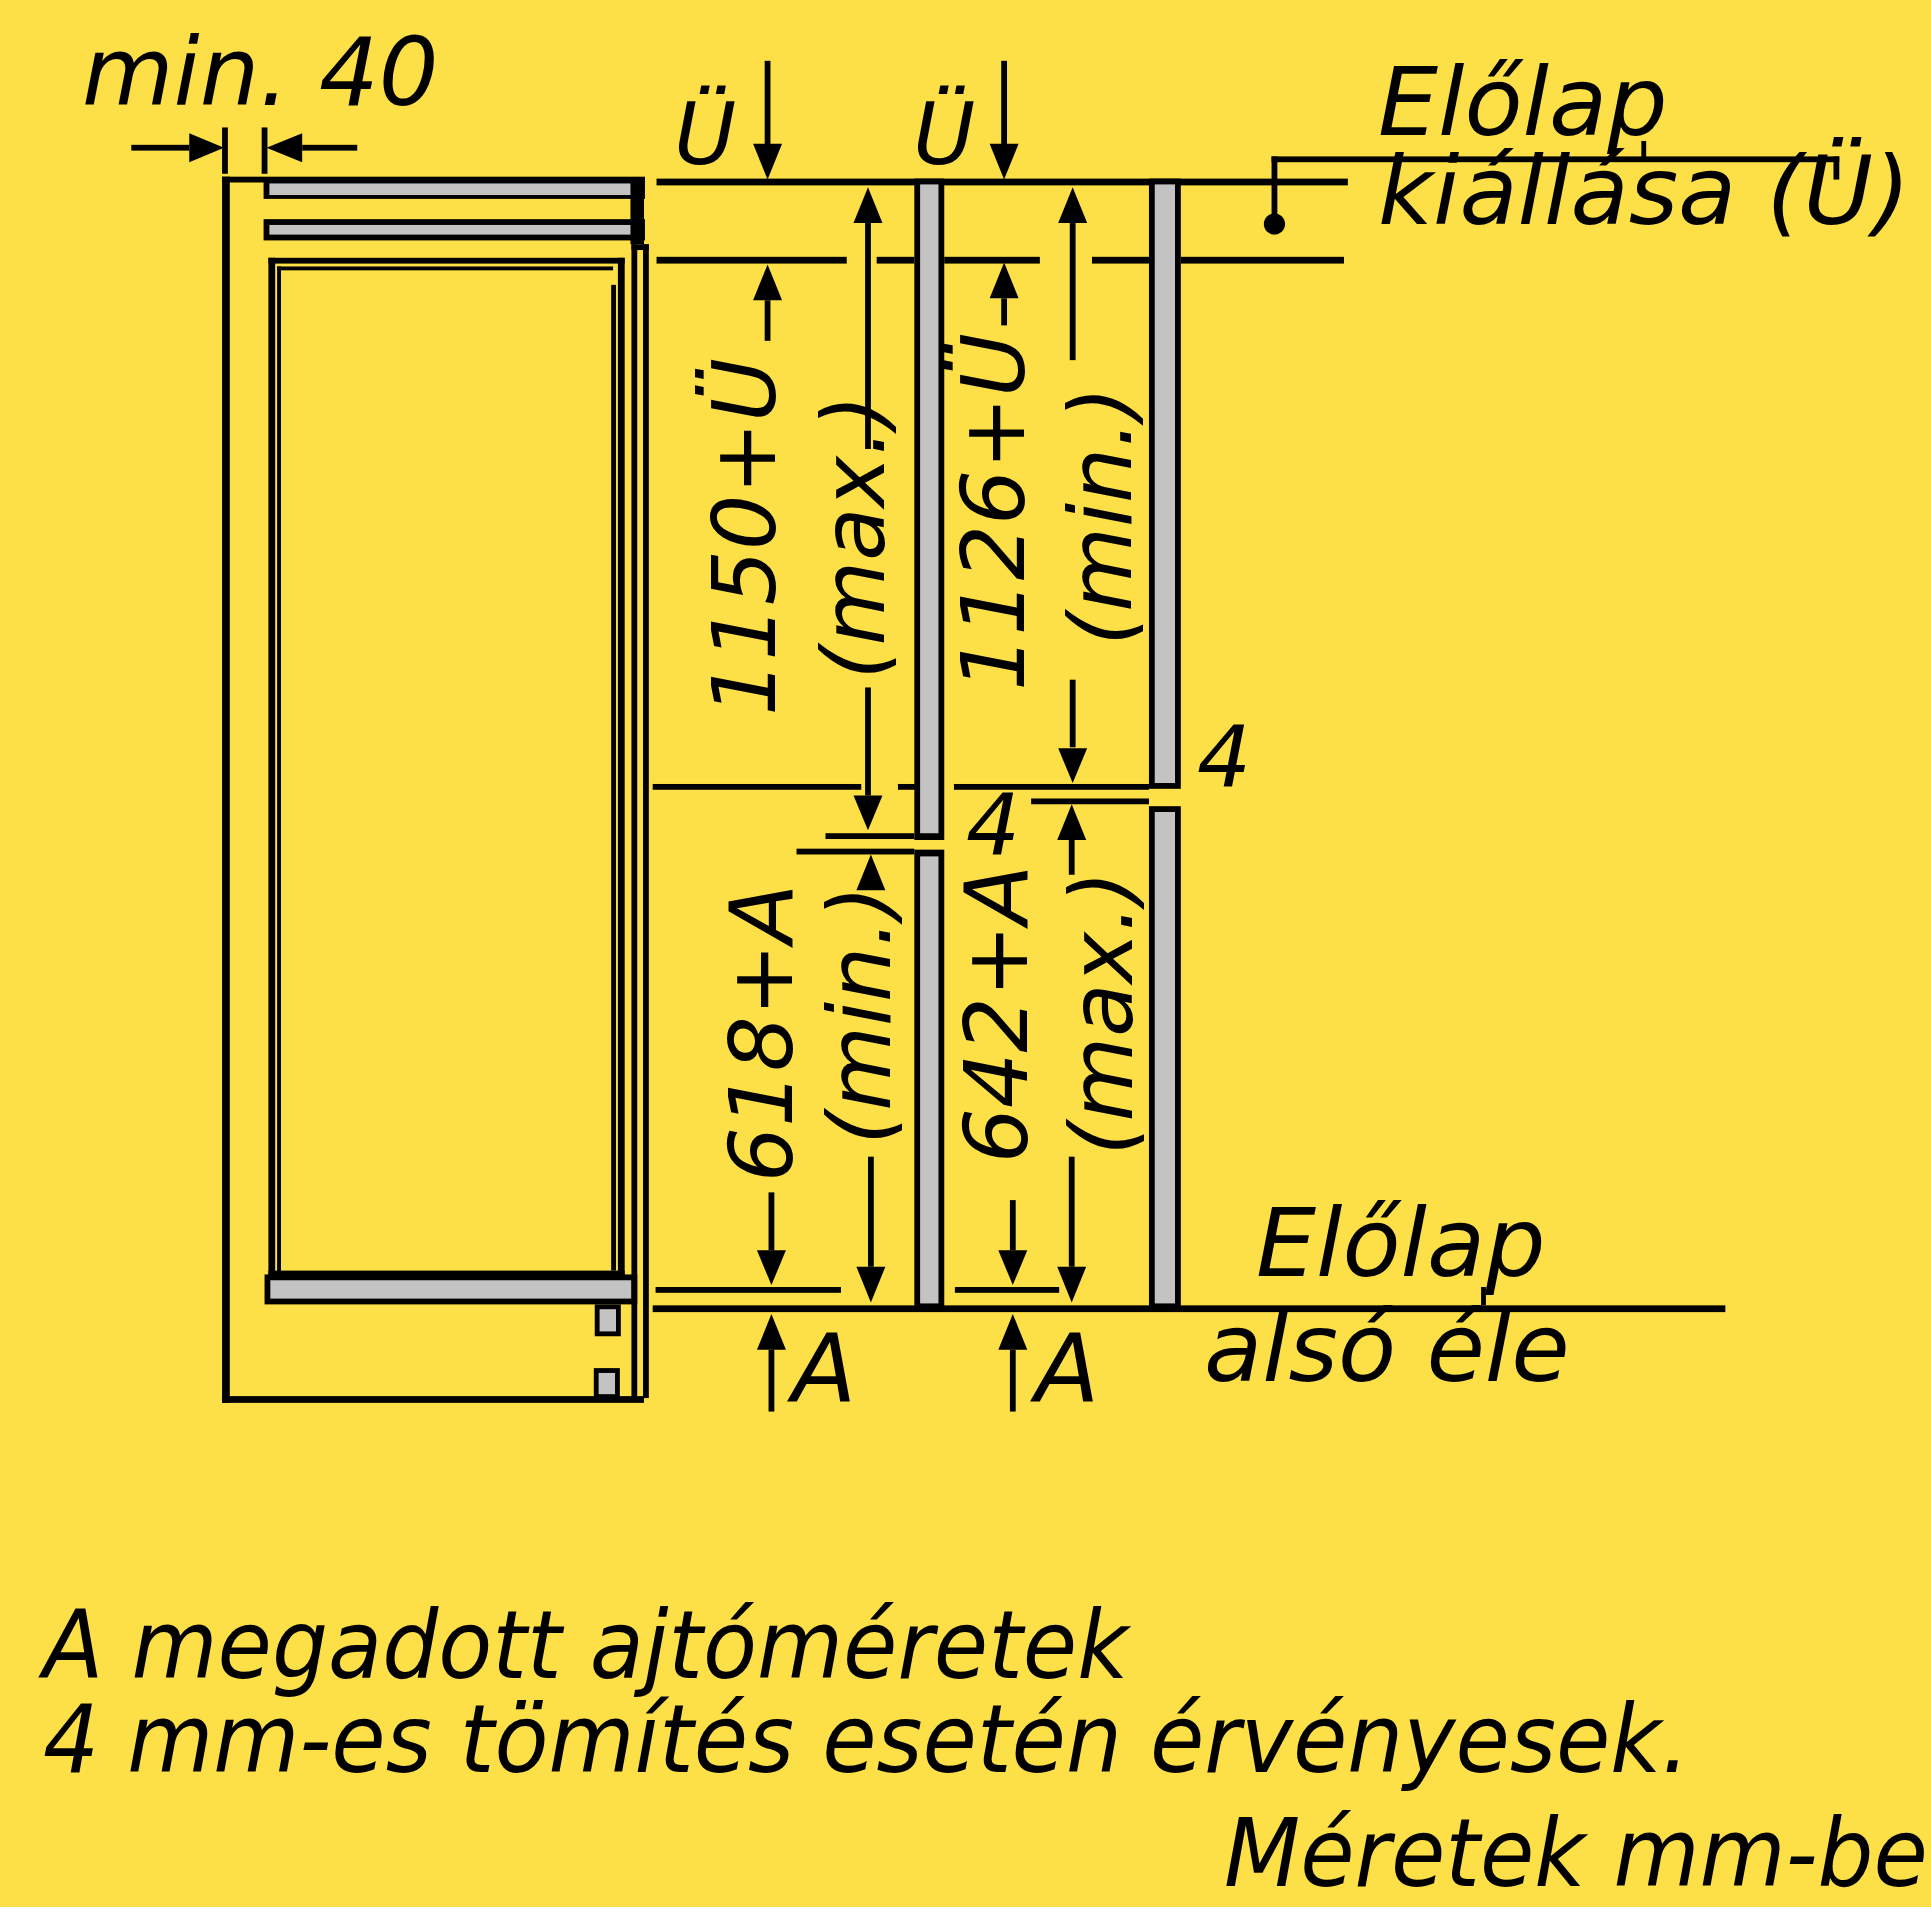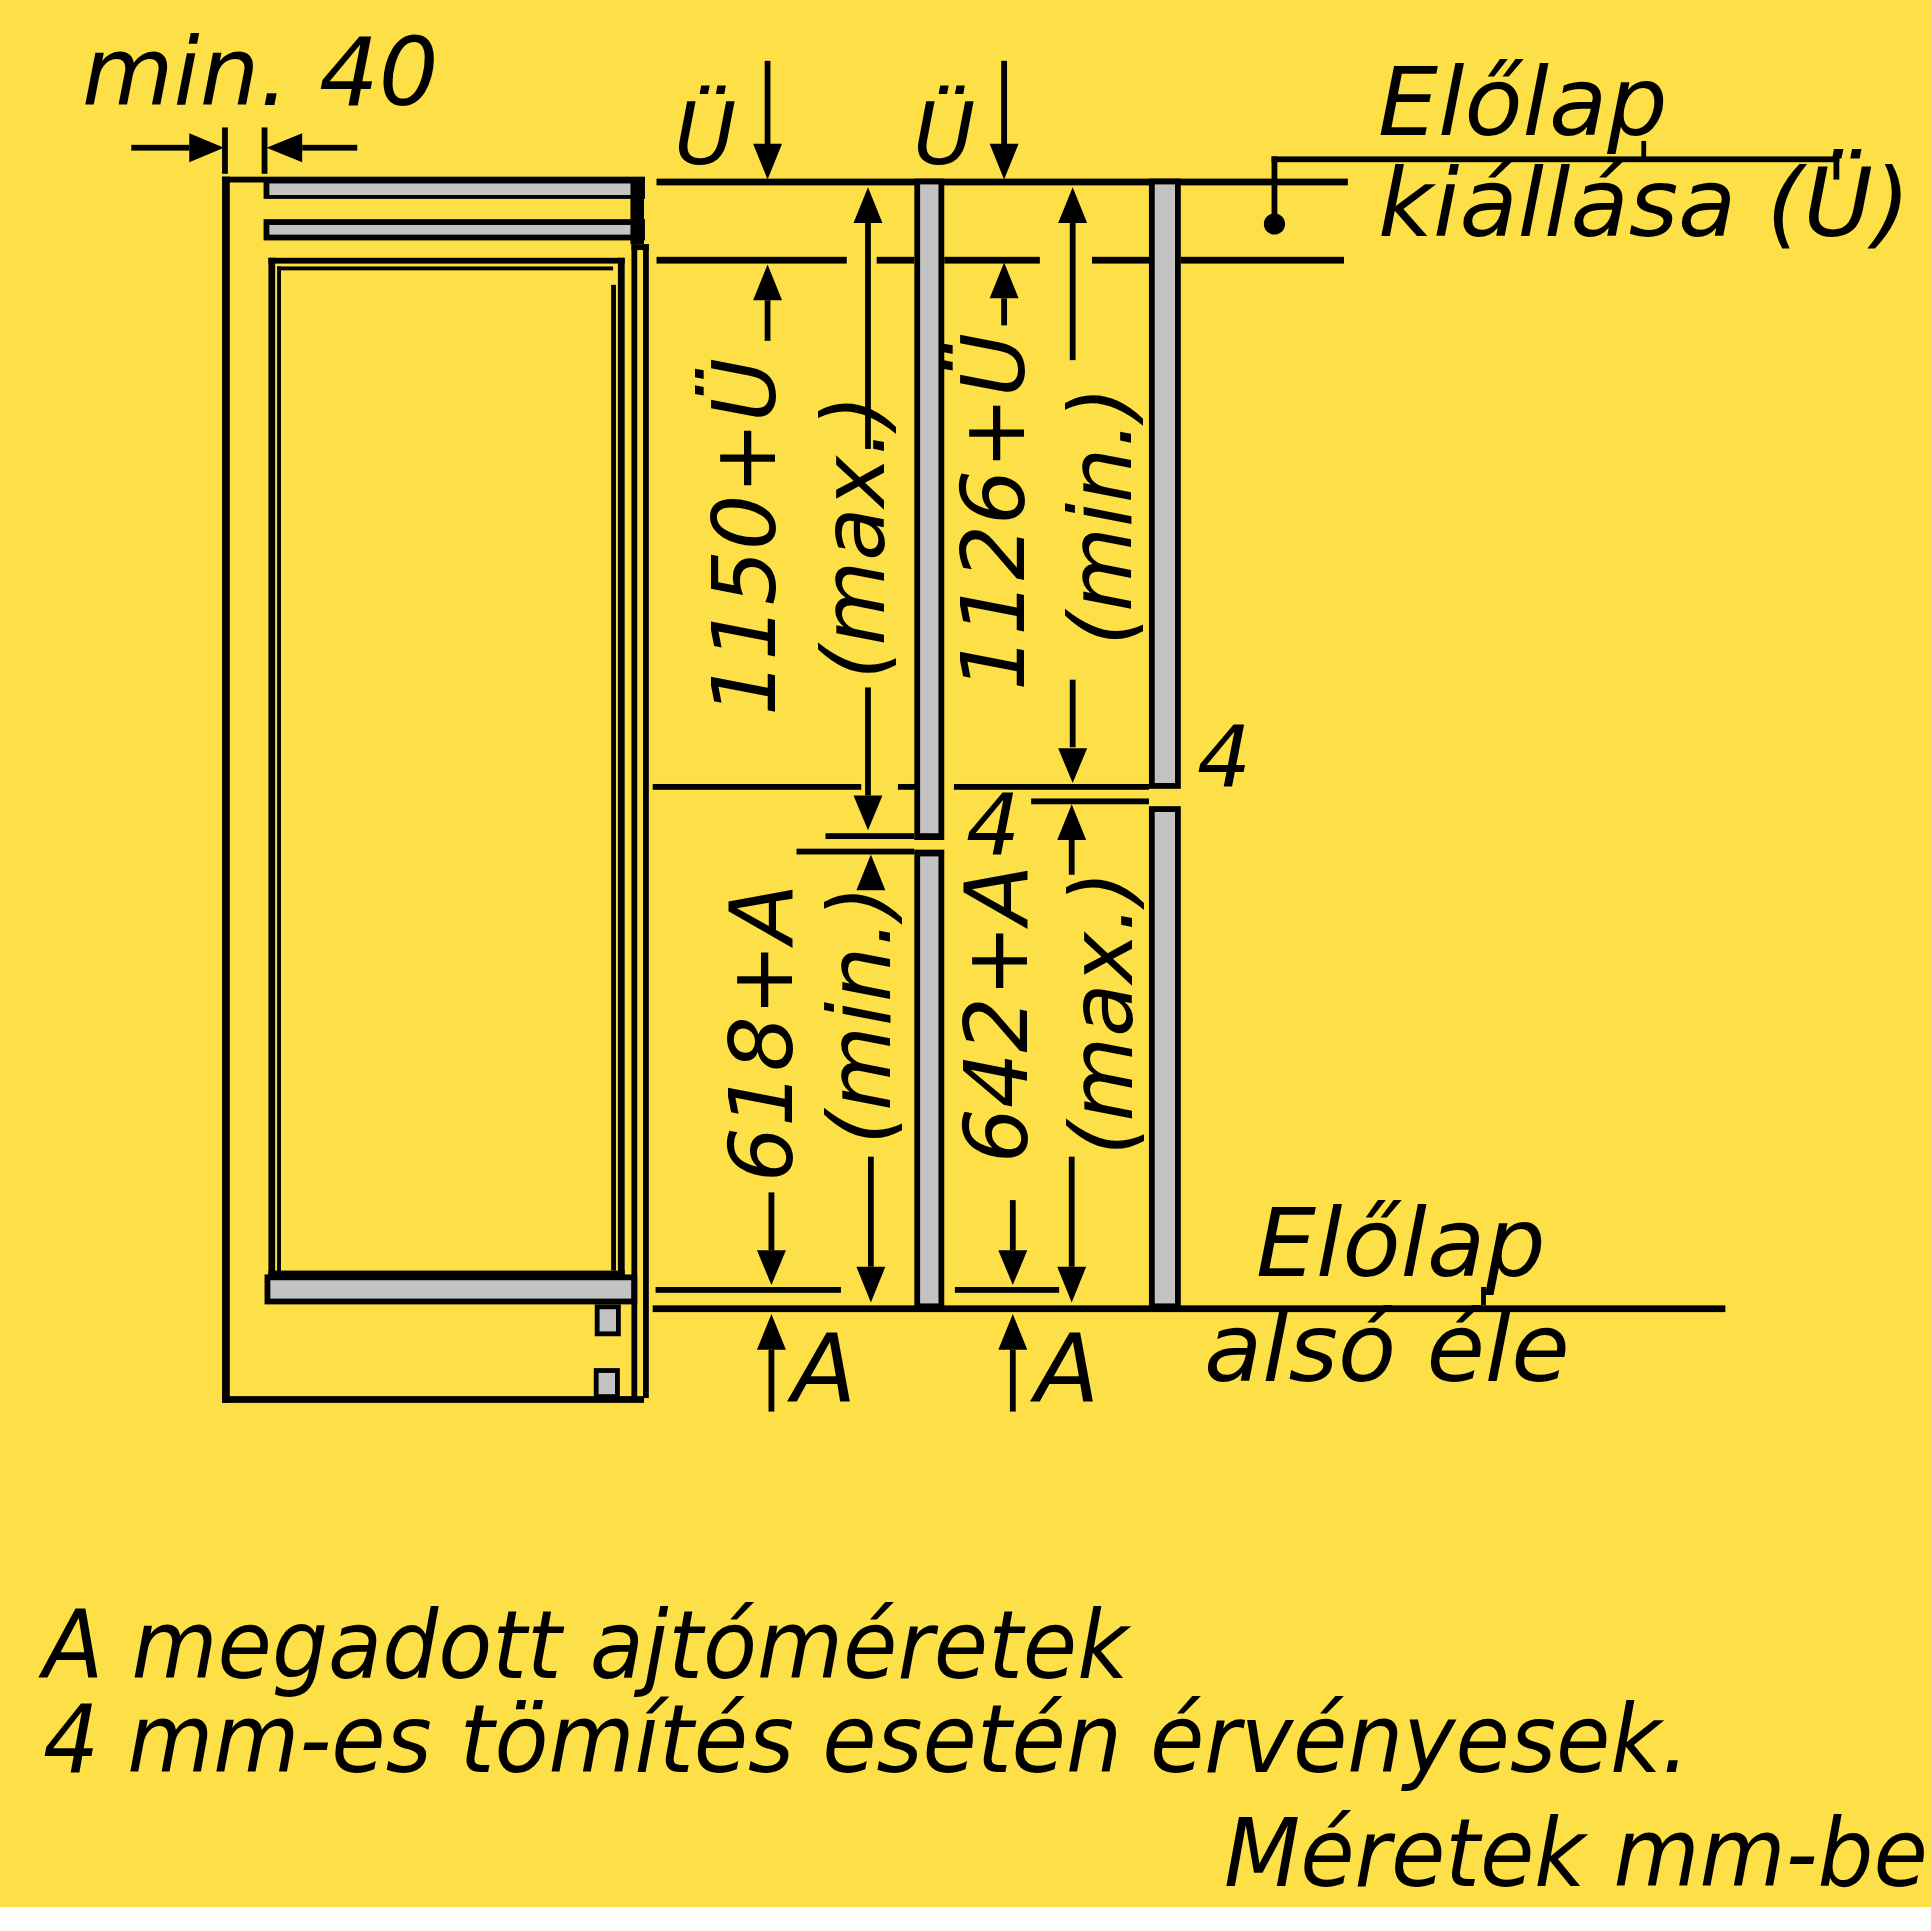--- a/index.html
+++ b/index.html
@@ -138,21 +138,21 @@
       <rect x="1534" y="1333" width="5" height="19"></rect>
     </g>
   </svg>
 
   <div class="t fs97" style="left:82px;top:26px;">min. 40</div>
 
   <div class="t fs88" style="left:674px;top:92px;">Ü</div>
   <div class="t fs88" style="left:913px;top:92px;">Ü</div>
 
   <div class="t fs98" style="left:1378px;top:55px;">Előlap</div>
-  <div class="t fs98" style="left:1378px;top:144px;margin-top:12px;">kiállása (Ü)</div>
+  <div class="t fs98" style="left:1378px;top:144px;">kiállása (Ü)</div>
 
   <div class="t fs90 rot" style="left:745px;top:537px;">1150+Ü</div>
   <div class="t fs90 rot" style="left:854px;top:537px;">(max.)</div>
   <div class="t fs90 rot" style="left:994px;top:512px;">1126+Ü</div>
   <div class="t fs90 rot" style="left:1101px;top:516px;">(min.)</div>
 
   <div class="t fs90 rot" style="left:762px;top:1033px;">618+A</div>
   <div class="t fs90 rot" style="left:860px;top:1015px;">(min.)</div>
   <div class="t fs90 rot" style="left:997px;top:1014px;">642+A</div>
   <div class="t fs90 rot" style="left:1102px;top:1013px;">(max.)</div>

